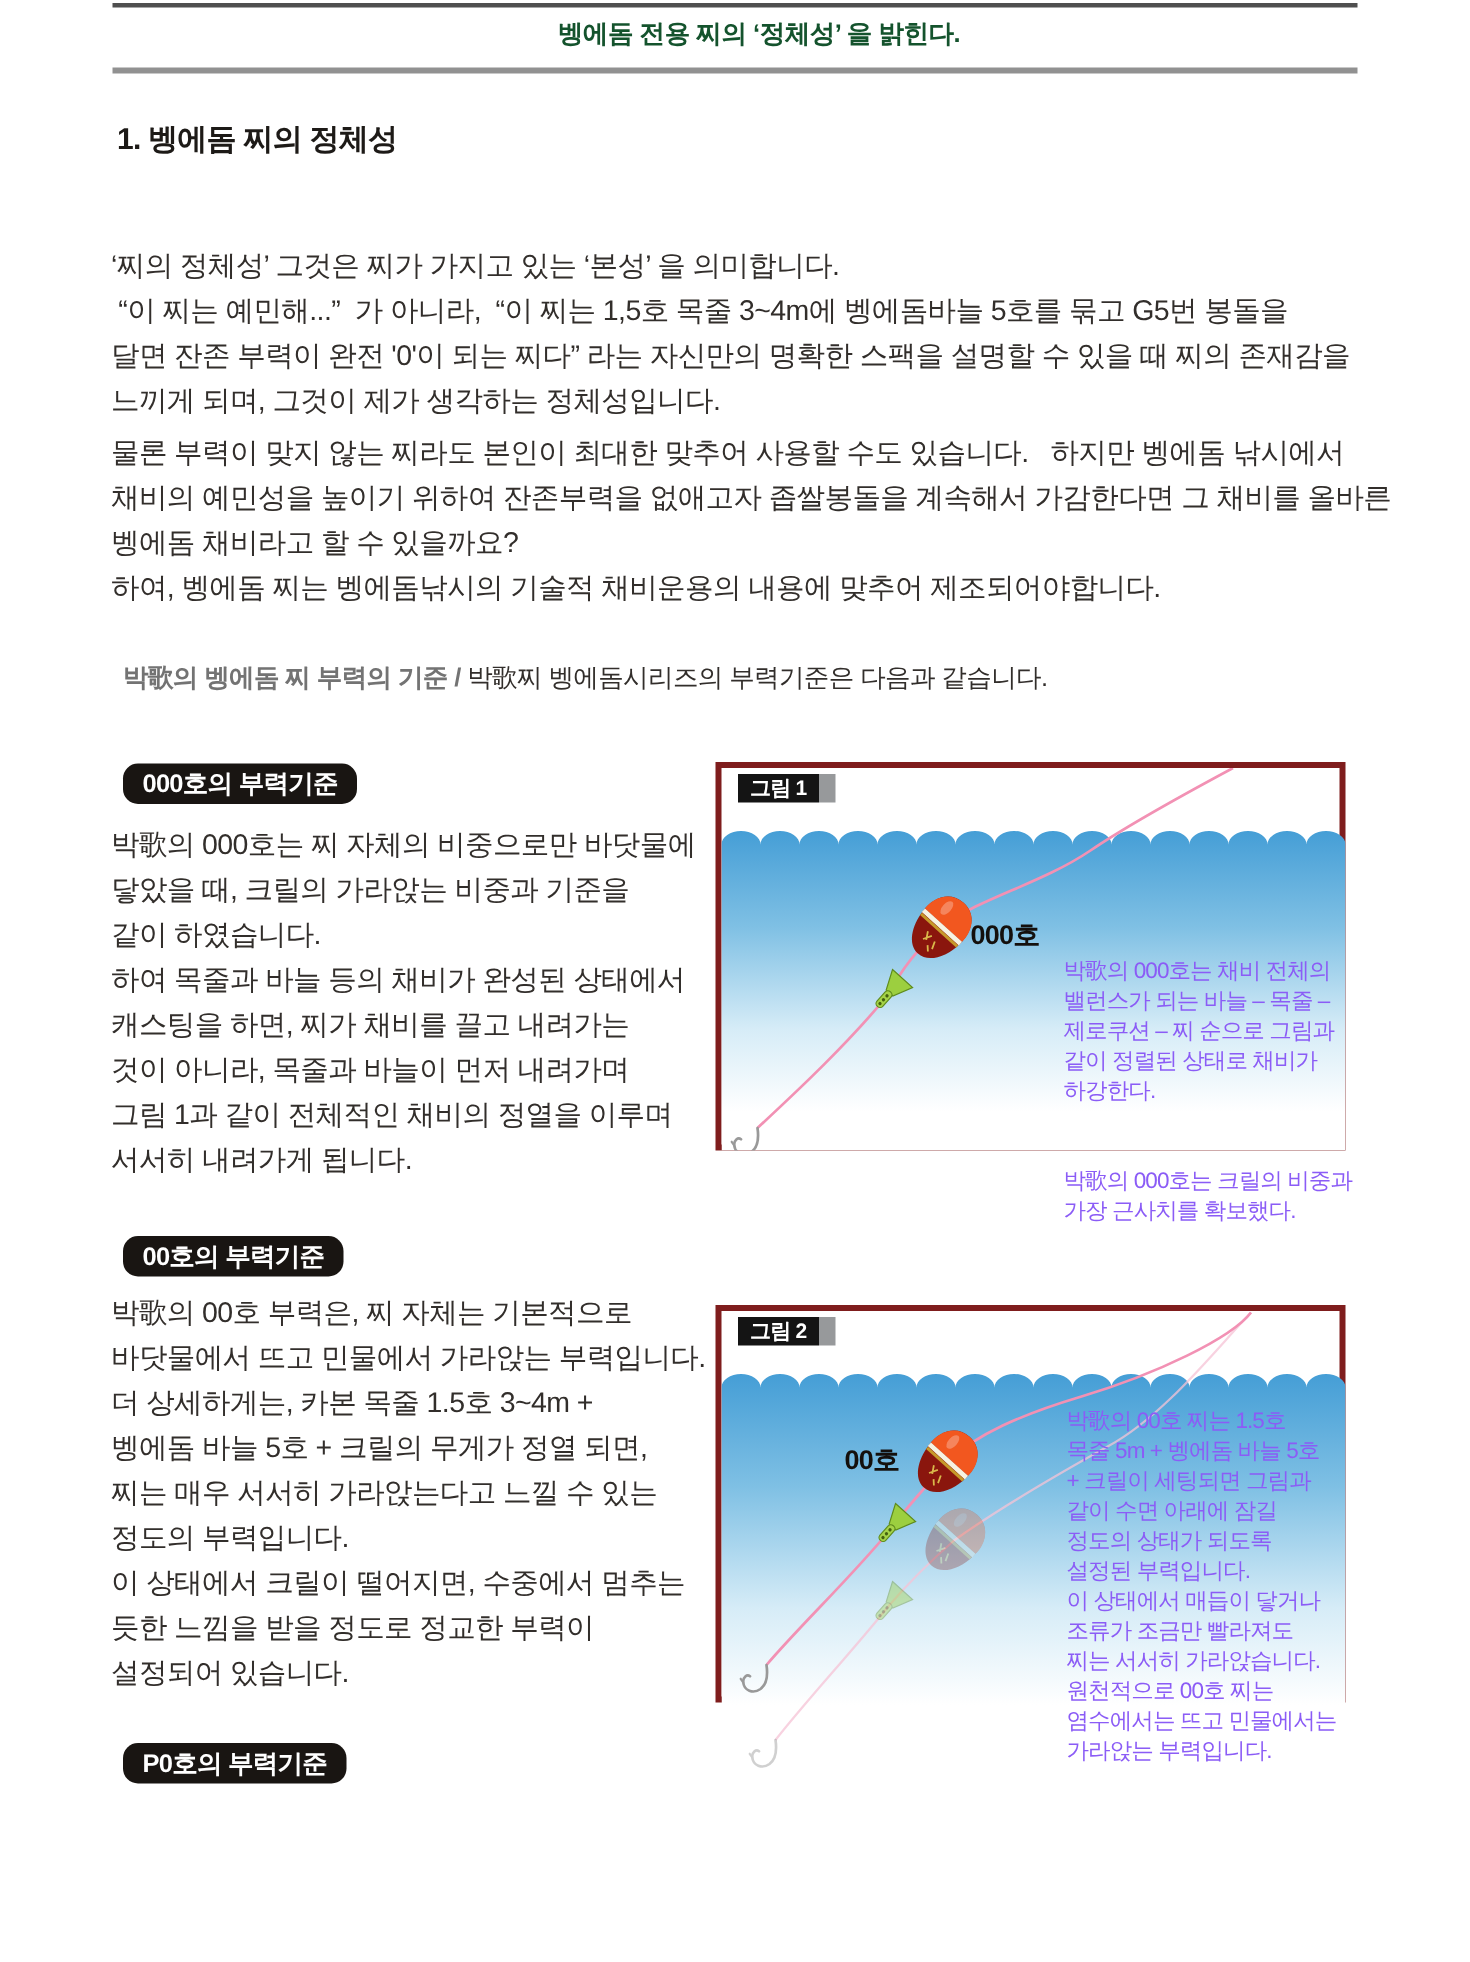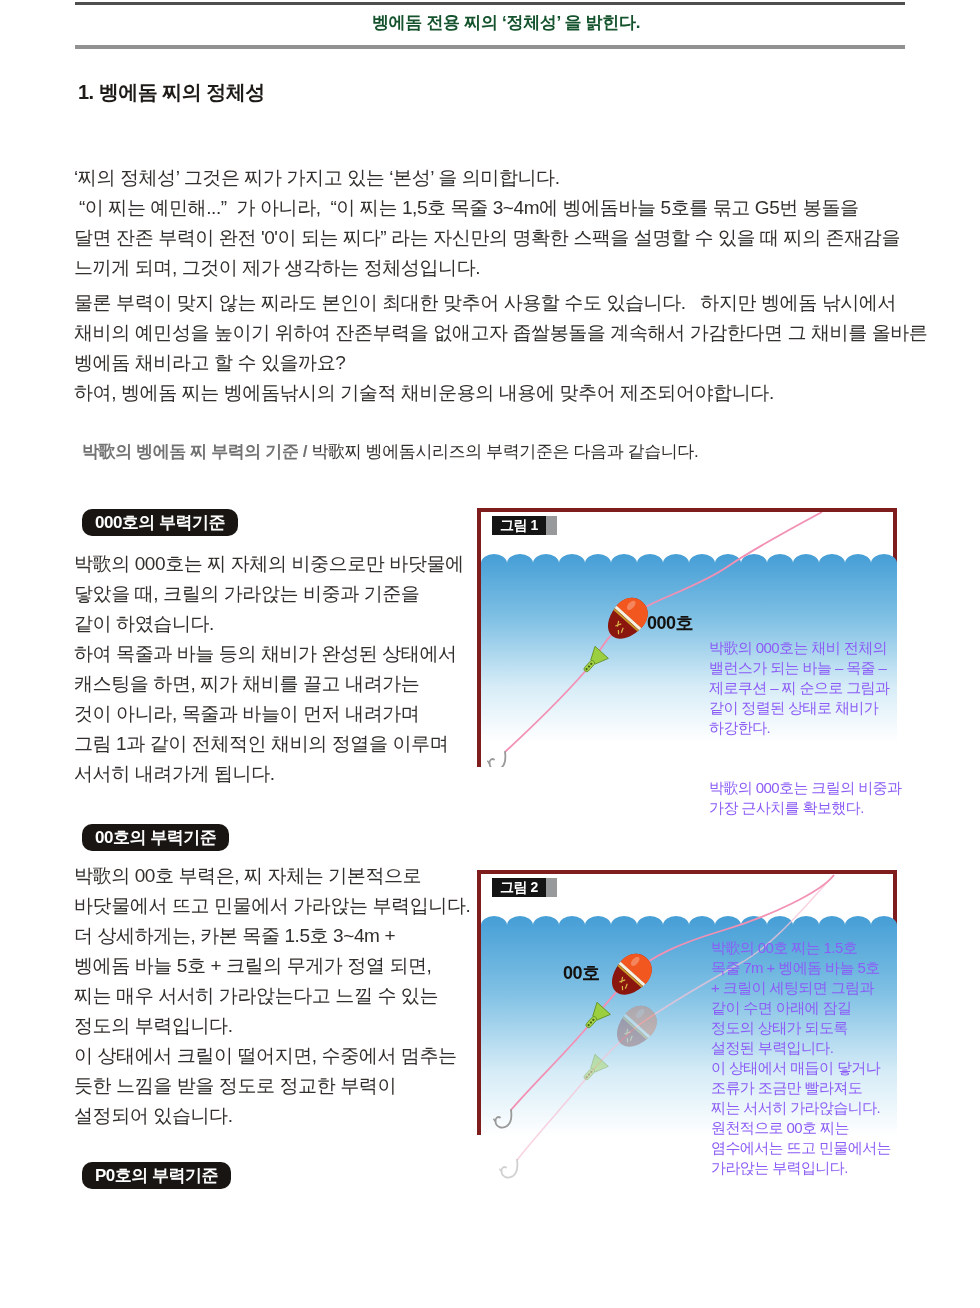--- a/index.html
+++ b/index.html
@@ -206,21 +206,21 @@
       <use href="#hook2" transform="translate(30,236)"></use>
       <use href="#cush2" transform="translate(114,144) rotate(42)"></use>
       <use href="#float2" transform="translate(150,101) rotate(42)"></use>
     </svg>
     <div class="fig-label">
       <span class="fig-label-text">그림 2</span>
       <span class="fig-label-tab"></span>
     </div>
     <div class="float-label float-label-2">00호</div>
     <div class="fig-caption cap2">박歌의 00호 찌는 1.5호
-목줄 7m + 벵에돔 바늘 5호
+목줄 5m + 벵에돔 바늘 5호
 + 크릴이 세팅되면 그림과
 같이 수면 아래에 잠길
 정도의 상태가 되도록
 설정된 부력입니다.
 이 상태에서 매듭이 닿거나
 조류가 조금만 빨라져도
 찌는 서서히 가라앉습니다.
 원천적으로 00호 찌는
 염수에서는 뜨고 민물에서는
 가라앉는 부력입니다.</div>

